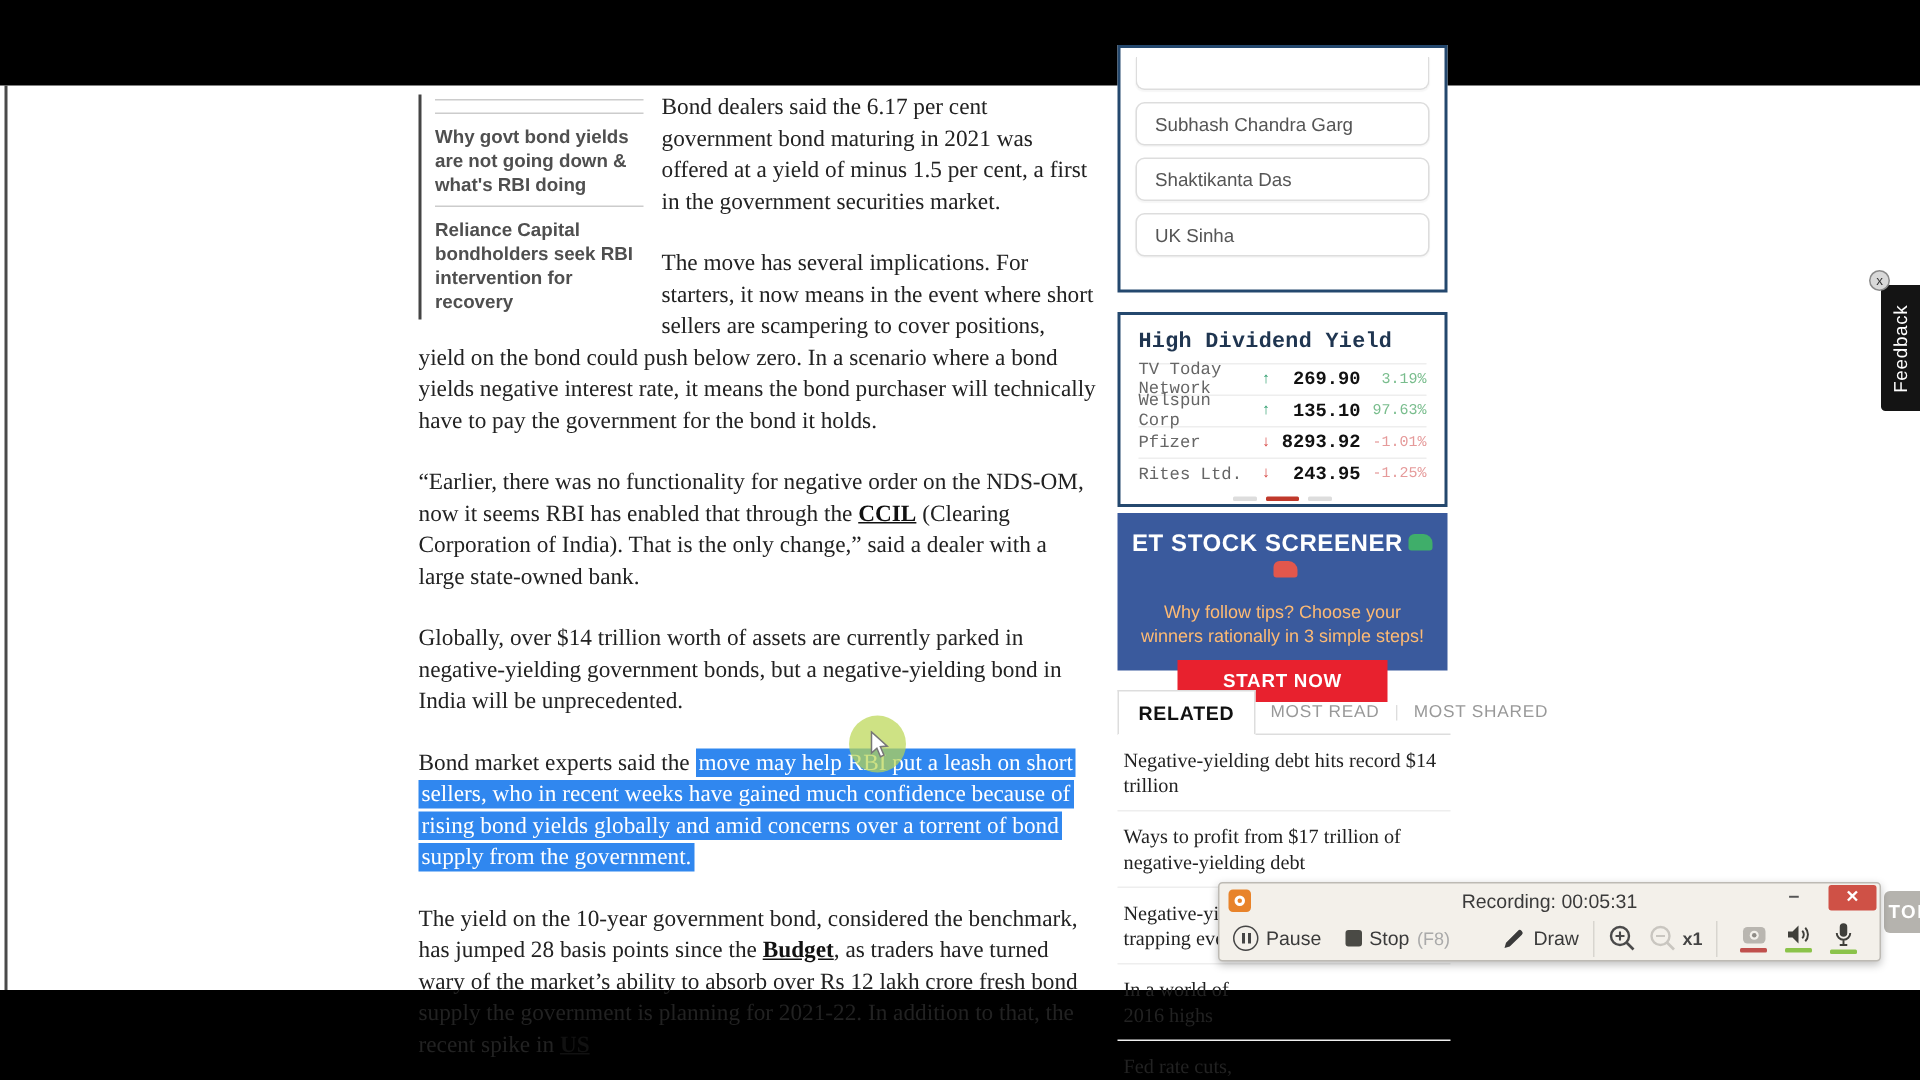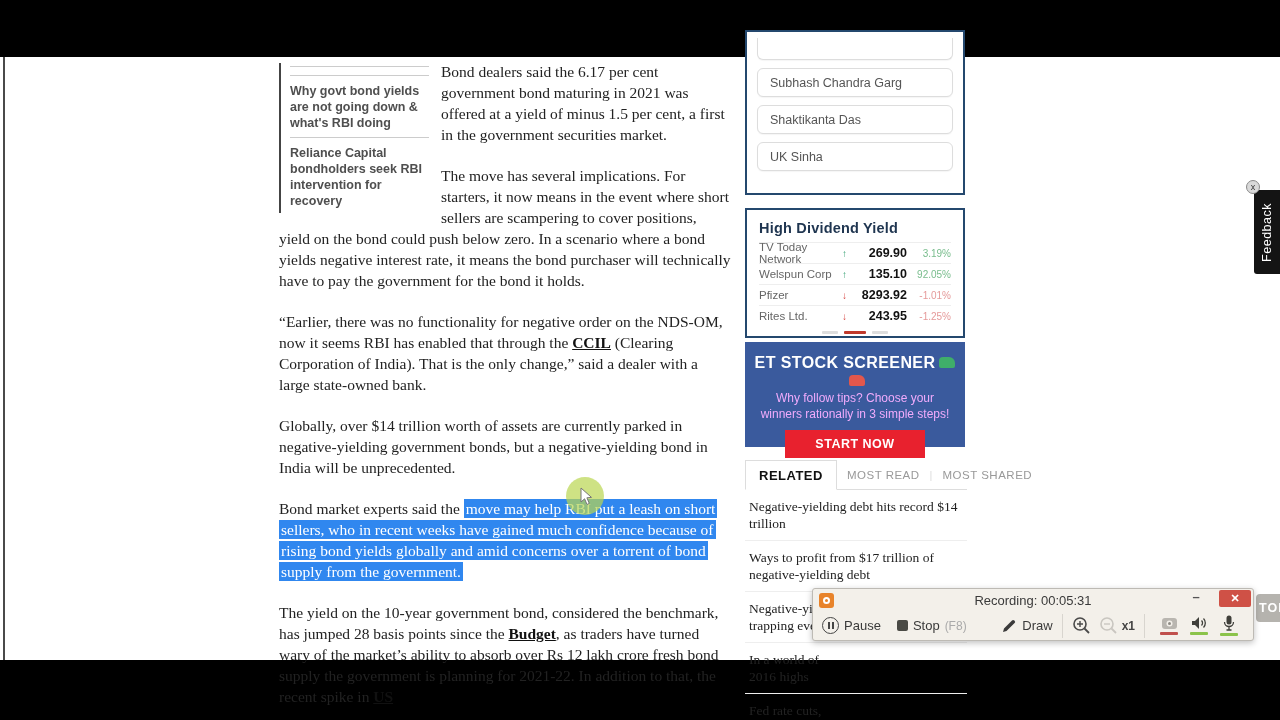--- a/index.html
+++ b/index.html
@@ -26,38 +26,38 @@
   
   .rail { position:absolute; left:745px; top:0; width:220px; }
   .people-box { position:absolute; left:0; top:-27px; width:220px; height:165px;
                 border:2px solid #24486e; background:#fff; padding:6px 10px; overflow:hidden; }
   .pill { height:29px; border:1px solid #ddd; border-radius:6px; background:#fff;
           display:flex; align-items:center; padding:0 12px; margin-top:8px;
           font-size:12.5px; color:#555; cursor:pointer; box-shadow:0 1px 1px rgba(0,0,0,.04); }
   .pill.cut { margin-top:0; height:22px; border-top:none; border-radius:0 0 6px 6px; }
 
   .div-box { position:absolute; left:0; top:151px; width:220px; height:130px;
-             border:2px solid #24486e; background:#fff; padding:10px 12px 6px 12px; }
+             border:2px solid #24486e; background:#fff; padding:10px 12px 6px 12px;font-family:Liberation Mono, monospace; }
   .div-title { font-size:14.5px; font-weight:bold; color:#1f3550; letter-spacing:.2px; margin-bottom:6px; }
   .div-row { display:flex; align-items:center; border-top:1px solid #eee; height:21px; cursor:pointer; }
   .div-row:first-of-type { border-top:none; }
   .d-name { flex:1; font-size:11.5px; color:#666; }
   .d-arrow { font-size:10px; margin-right:2px; }
   .d-price { font-size:12.5px; font-weight:bold; color:#111; width:58px; text-align:right; }
   .d-pct { width:44px; text-align:right; font-size:10px; }
   .up .d-arrow { color:#2f9e6e; } .up .d-pct { color:#79bd8d; }
   .down .d-arrow { color:#d64541; } .down .d-pct { color:#e59a9a; }
   .dots { display:flex; justify-content:center; gap:6px; margin-top:5px; }
   .dash { width:16px; height:3px; background:#ddd; border-radius:1px; cursor:pointer; }
   .dash.active { width:22px; background:#c0392b; }
 
   .banner { position:absolute; left:0; top:285px; width:220px; height:105px; background:#3a5a9d;
             text-align:center; padding-top:12px; }
   .ban-title { color:#fff; font-weight:800; font-size:16px; letter-spacing:.4px; display:inline; }
-  .ban-sub { color:#f0abfc; font-size:12px; line-height:16px; margin:0 14px 8px 14px; }
+  .ban-sub { color:#fdba74; font-size:12px; line-height:16px; margin:10px 14px 8px 14px; }
   .ban-btn { display:inline-block; background:#e8212e; color:#fff; font-weight:bold;
              font-size:12.5px; letter-spacing:.5px; padding:7px 30px; cursor:pointer; }
   .beast { display:inline-block; width:16px; height:11px; border-radius:4px 6px 2px 2px;
            vertical-align:baseline; margin-left:4px; }
   .bull { background:#3fae6a; } .bear { background:#e2574c; }
 
   .related { position:absolute; left:0; top:403px; width:222px; }
   .tabs { display:flex; align-items:stretch; border-bottom:1px solid #ddd; height:30px; }
   .tab { font-size:11.5px; color:#999; letter-spacing:.5px; display:flex; align-items:center;
          padding:0 10px; cursor:pointer; white-space:nowrap; }
@@ -156,21 +156,21 @@
         <div class="div-row up">
           <span class="d-name">TV Today Network</span>
           <span class="d-arrow">↑</span>
           <span class="d-price">269.90</span>
           <span class="d-pct">3.19%</span>
         </div>
         <div class="div-row up">
           <span class="d-name">Welspun Corp</span>
           <span class="d-arrow">↑</span>
           <span class="d-price">135.10</span>
-          <span class="d-pct">92.05%</span>
+          <span class="d-pct">97.63%</span>
         </div>
         <div class="div-row down">
           <span class="d-name">Pfizer</span>
           <span class="d-arrow">↓</span>
           <span class="d-price">8293.92</span>
           <span class="d-pct">-1.01%</span>
         </div>
         <div class="div-row down">
           <span class="d-name">Rites Ltd.</span>
           <span class="d-arrow">↓</span>

